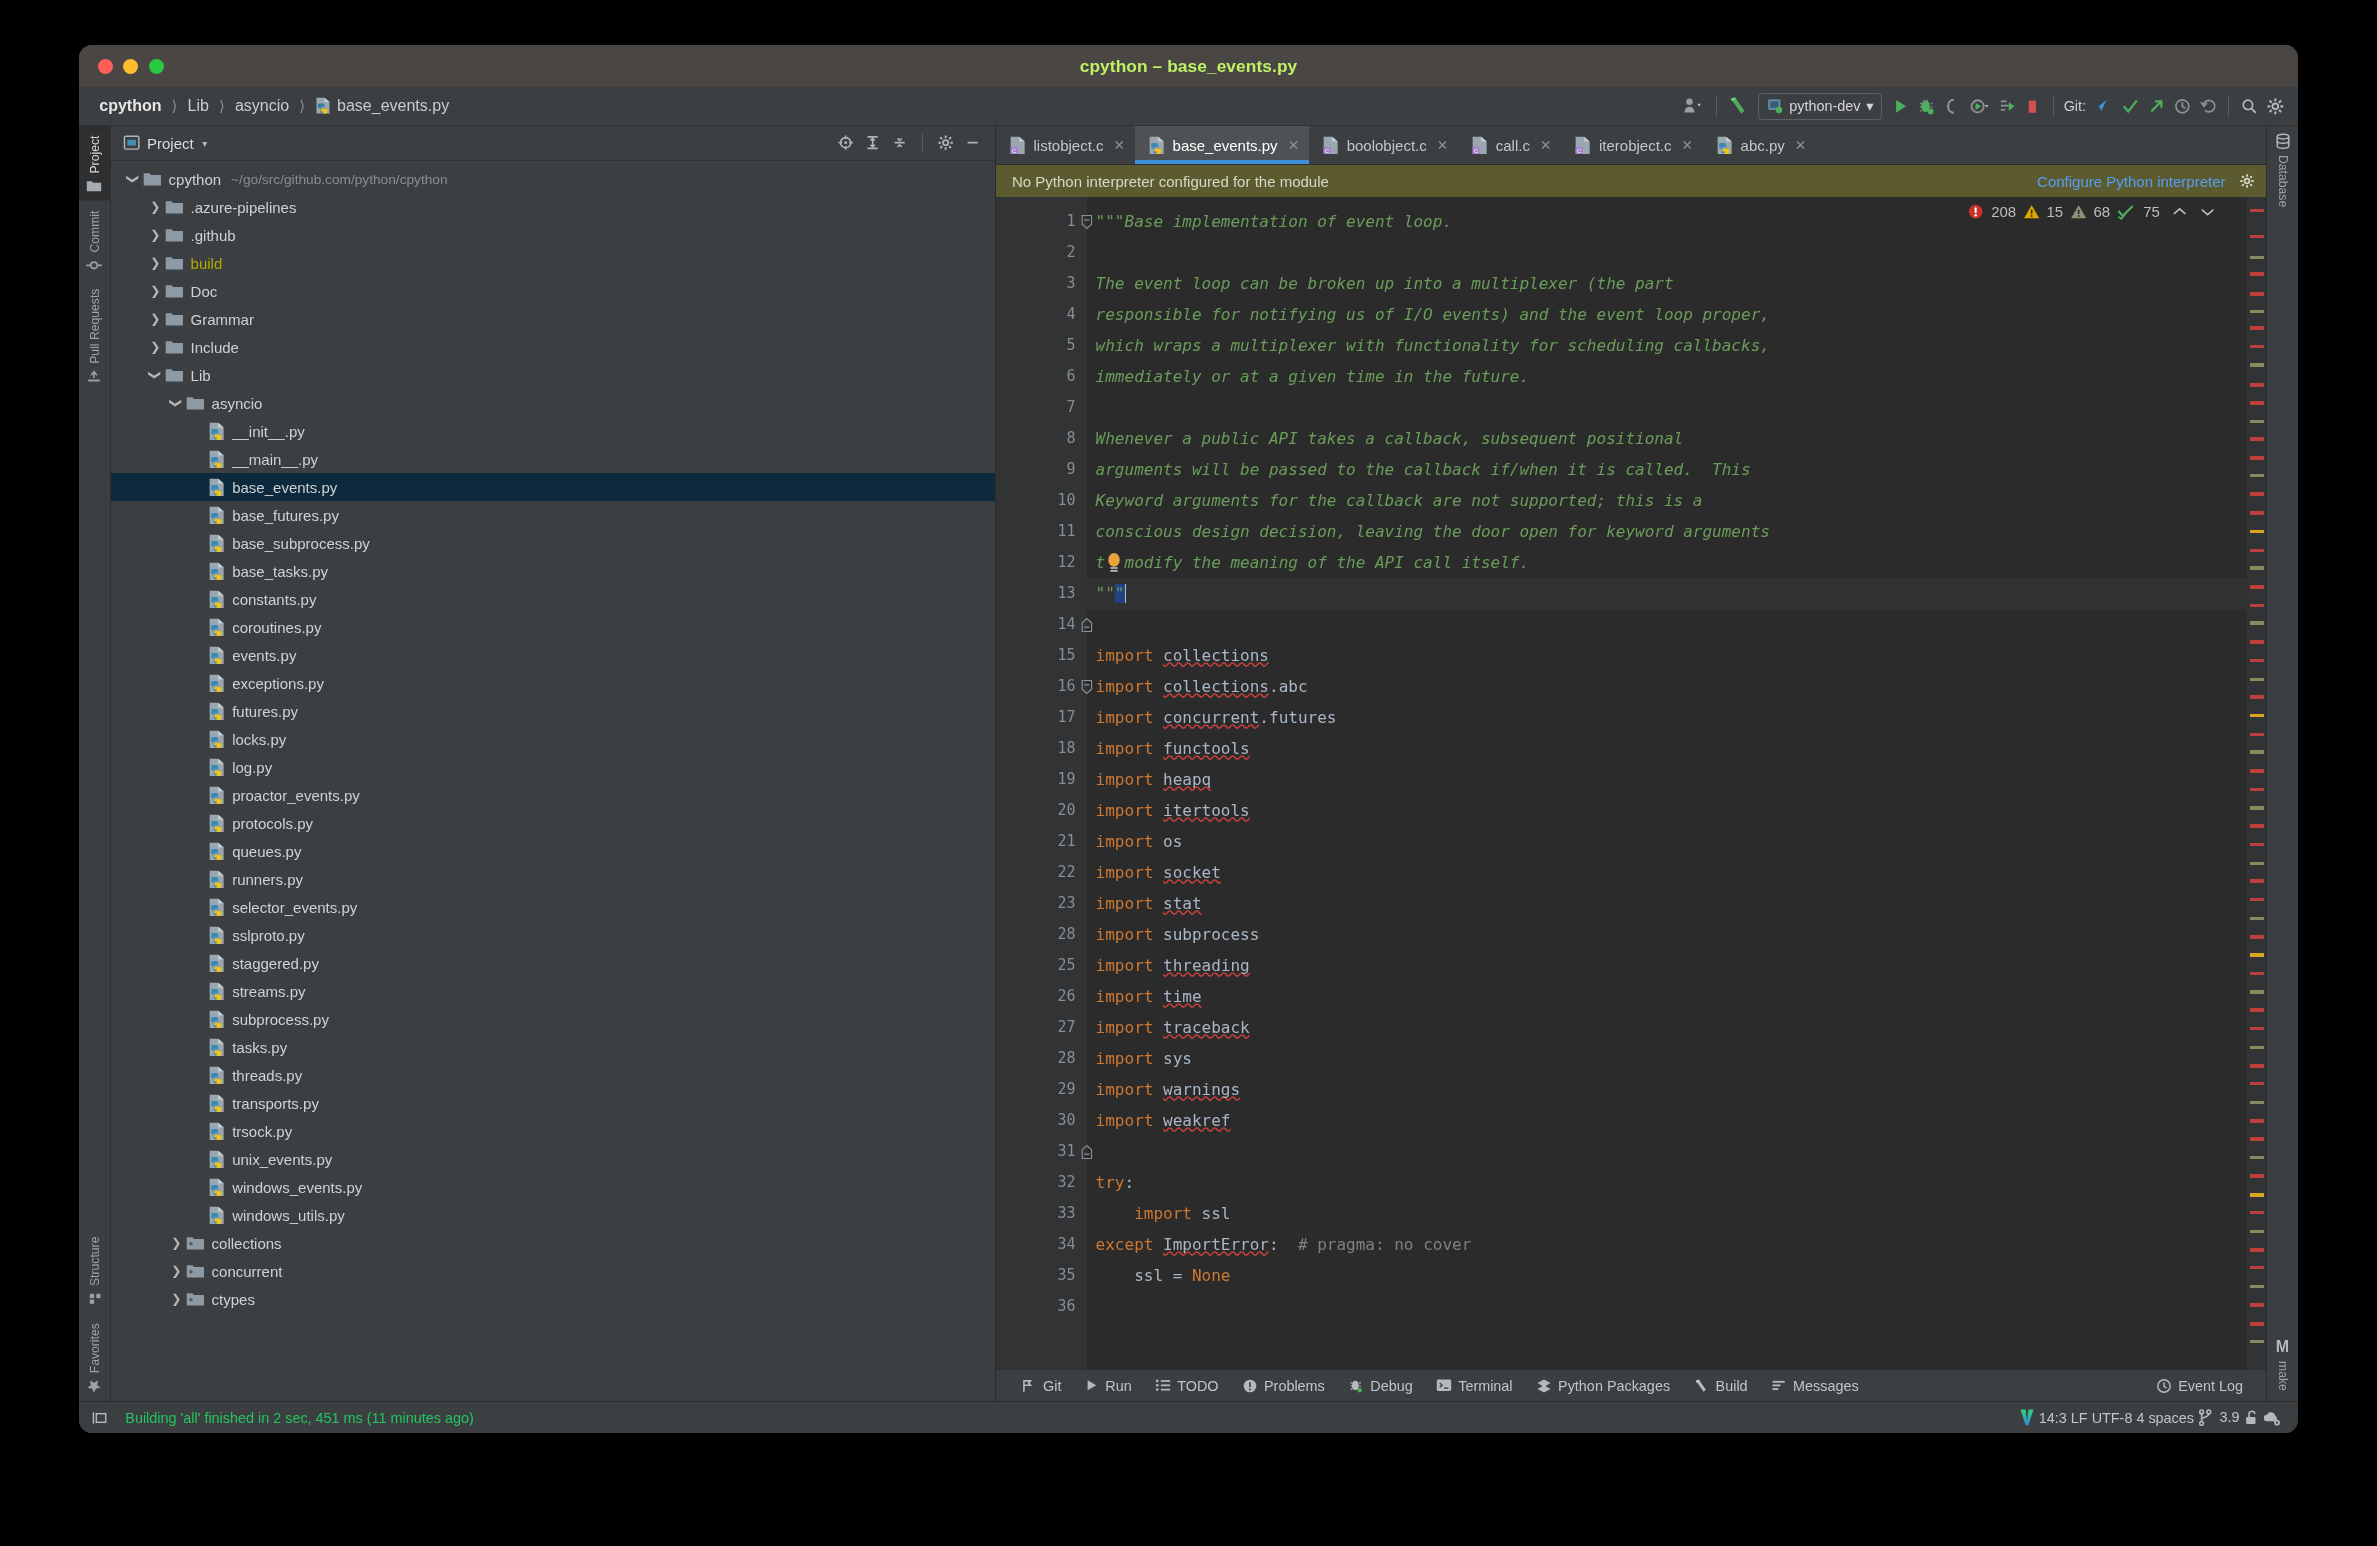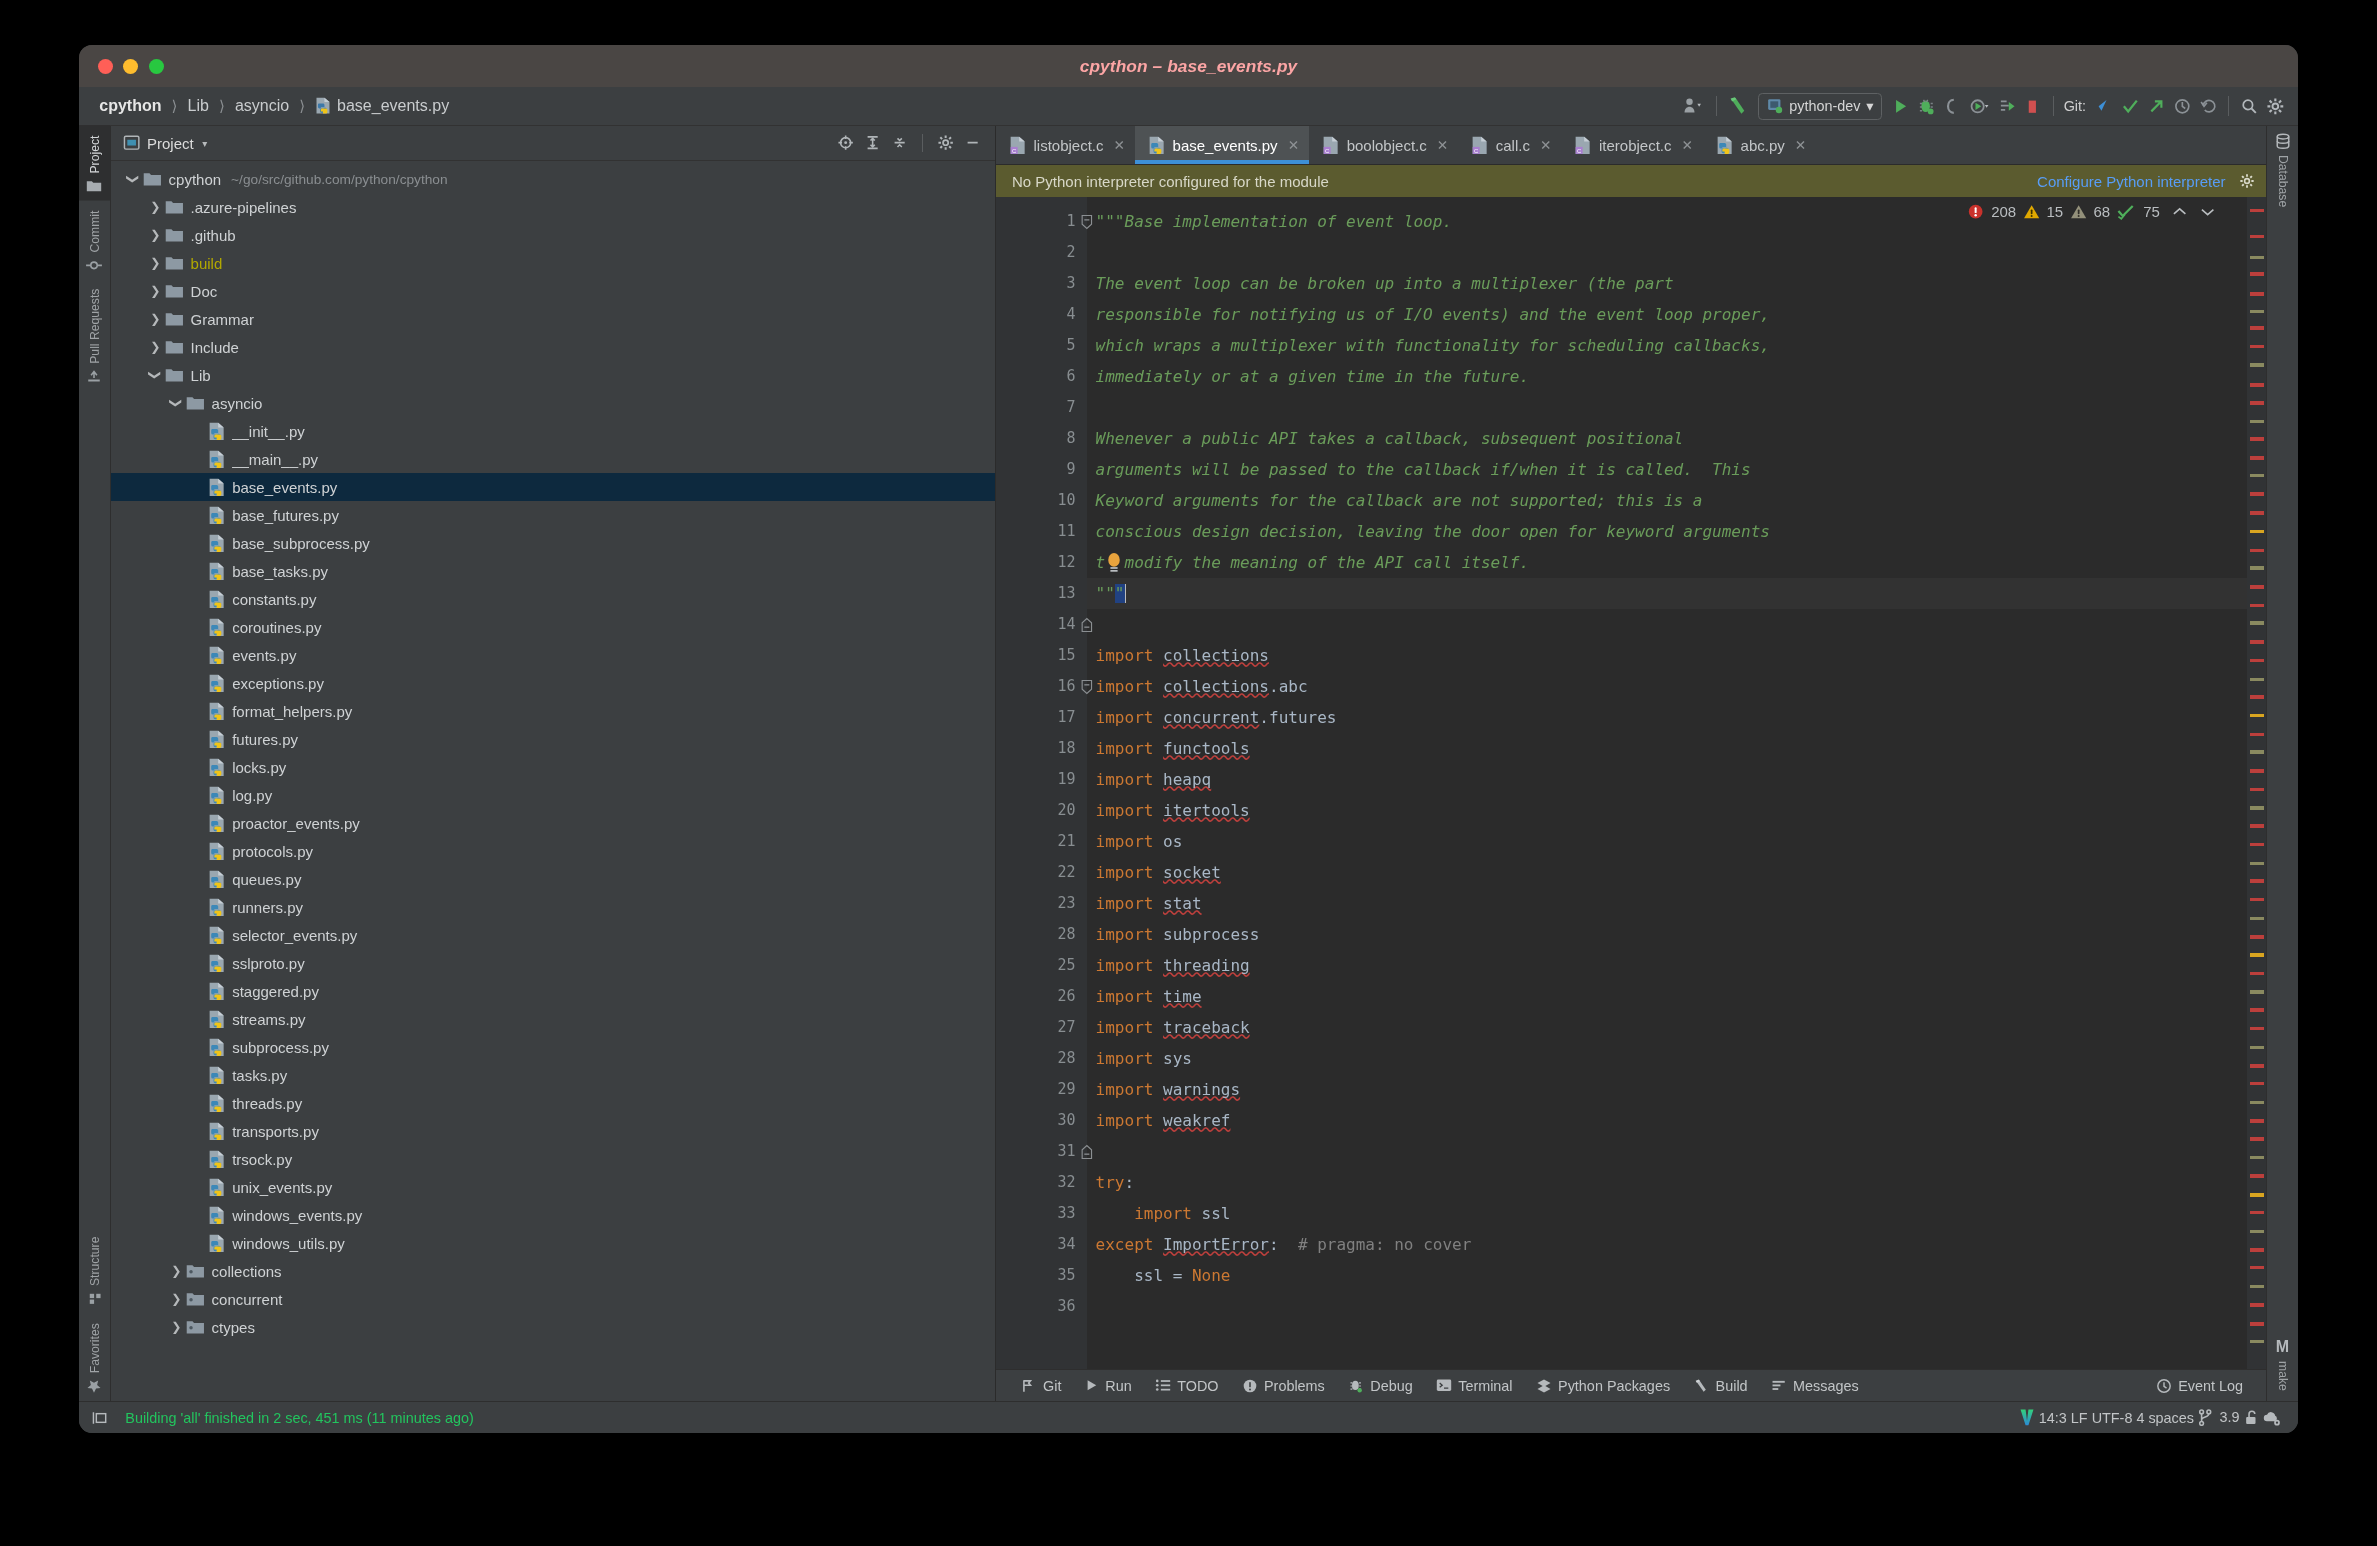--- a/index.html
+++ b/index.html
@@ -26,23 +26,22 @@
     background: #4a4644;
     position: relative;
     display: flex; align-items: center; justify-content: center;
   }
   .traffic { position: absolute; left: 18.7px; top: 13.7px; display: flex; gap: 10.8px; }
   .dot { width: 15px; height: 15px; border-radius: 50%; }
   .dot.red { background: #ff5f57; }
   .dot.amber { background: #febc2e; }
   .dot.green { background: #28c840; }
   #titlebar .title {
-    font-size: 17.3px; font-weight: bold; color: #fca5a5;
+    font-size: 17.3px; font-weight: bold; color: #bef264;
     letter-spacing: 0.1px;
-    font-style: italic;
   }
 
   
   #navbar {
     height: 39px; flex: 0 0 39px;
     background: #3c3f41;
     display: flex; align-items: center;
     padding: 0 10px 0 16px;
     border-bottom: 0.7px solid #323232;
   }
@@ -687,32 +686,20 @@
             <span class="arrow"></span>
             <span class="ico">
               <svg width="17.3" height="18.7" viewBox="0 0 22 24">
                 <path d="M2 1h11l7 6v16H2z" fill="#9aa7b0"></path>
                 <path d="M13 1l7 6h-7z" fill="#c6ced5"></path>
                 <path d="M5 9h6a2 2 0 012 2v3H8v1h6a2 2 0 012 2v3a2 2 0 01-2 2H9a2 2 0 01-2-2v-3h5v-1H6a2 2 0 01-2-2v-3a2 2 0 011-2z" fill="#3c88b8"></path>
                 <path d="M10 16h5a2 2 0 012 2v3a2 2 0 01-2 2h-4v-3h-3v-2a2 2 0 012-2z" fill="#f0c419"></path>
               </svg>
             </span>
             <span class="label">exceptions.py</span>
-          </div>
-          <div class="row" style="padding-left: 78px;">
-            <span class="arrow"></span>
-            <span class="ico">
-              <svg width="17.3" height="18.7" viewBox="0 0 22 24">
-                <path d="M2 1h11l7 6v16H2z" fill="#9aa7b0"></path>
-                <path d="M13 1l7 6h-7z" fill="#c6ced5"></path>
-                <path d="M5 9h6a2 2 0 012 2v3H8v1h6a2 2 0 012 2v3a2 2 0 01-2 2H9a2 2 0 01-2-2v-3h5v-1H6a2 2 0 01-2-2v-3a2 2 0 011-2z" fill="#3c88b8"></path>
-                <path d="M10 16h5a2 2 0 012 2v3a2 2 0 01-2 2h-4v-3h-3v-2a2 2 0 012-2z" fill="#f0c419"></path>
-              </svg>
-            </span>
-            <span class="label">format_helpers.py</span>
           </div>
           <div class="row" style="padding-left: 78px;">
             <span class="arrow"></span>
             <span class="ico">
               <svg width="17.3" height="18.7" viewBox="0 0 22 24">
                 <path d="M2 1h11l7 6v16H2z" fill="#9aa7b0"></path>
                 <path d="M13 1l7 6h-7z" fill="#c6ced5"></path>
                 <path d="M5 9h6a2 2 0 012 2v3H8v1h6a2 2 0 012 2v3a2 2 0 01-2 2H9a2 2 0 01-2-2v-3h5v-1H6a2 2 0 01-2-2v-3a2 2 0 011-2z" fill="#3c88b8"></path>
                 <path d="M10 16h5a2 2 0 012 2v3a2 2 0 01-2 2h-4v-3h-3v-2a2 2 0 012-2z" fill="#f0c419"></path>
               </svg>

